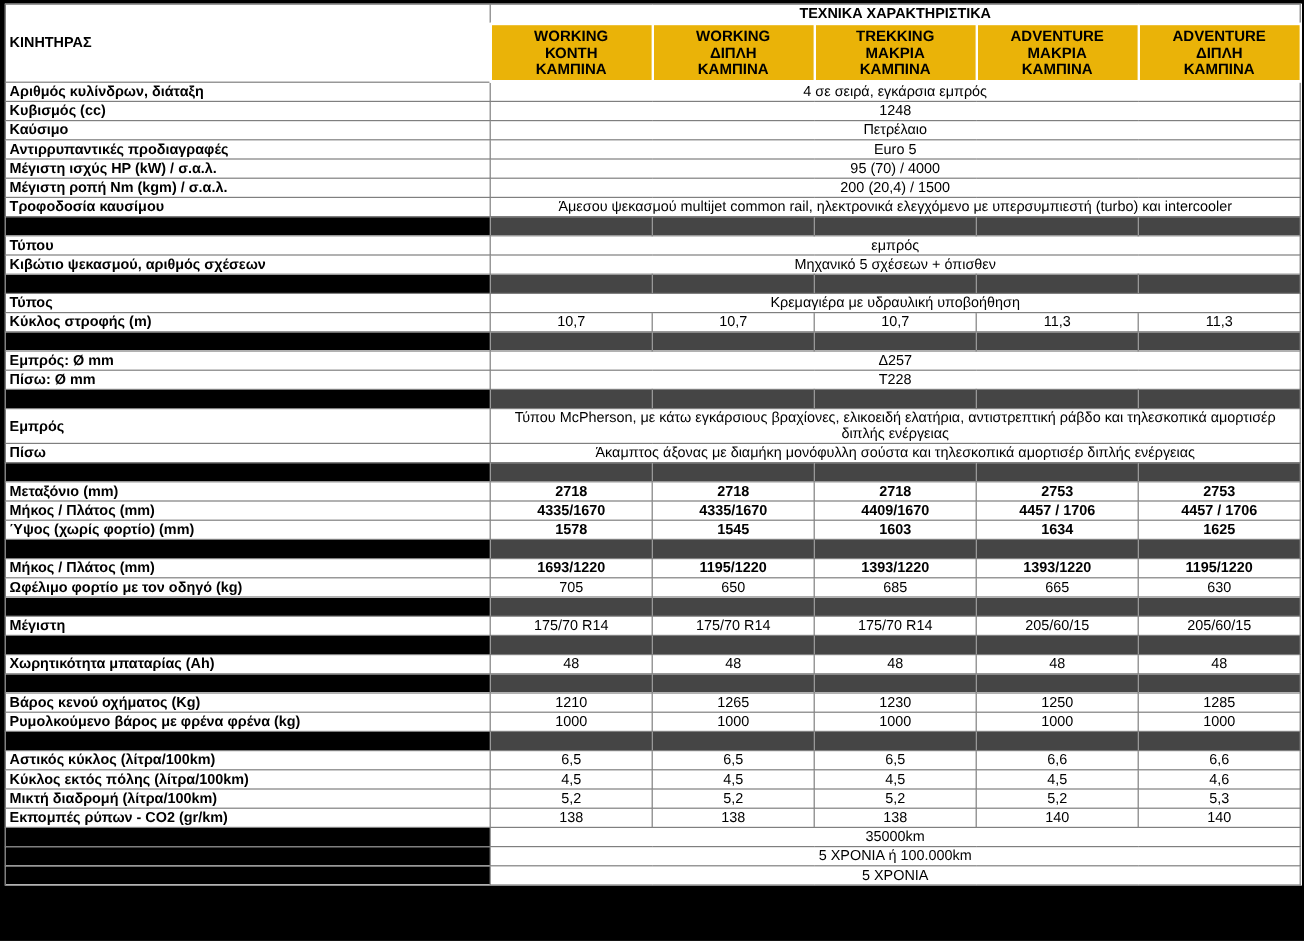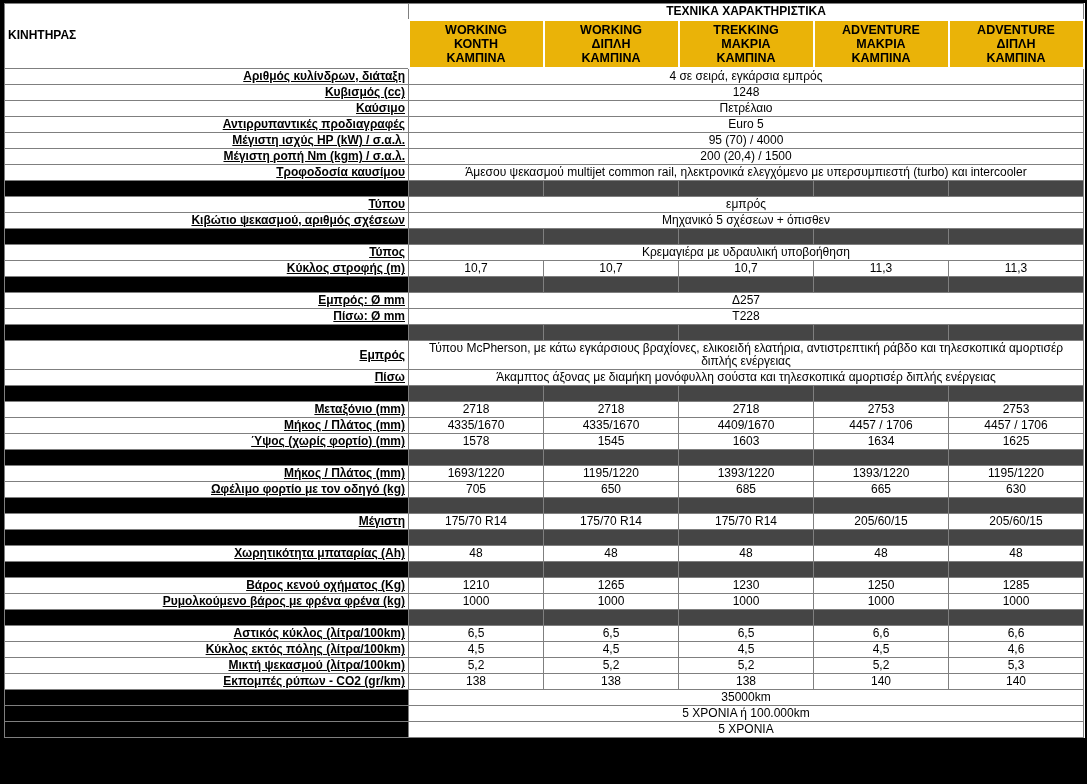--- a/index.html
+++ b/index.html
@@ -21,25 +21,25 @@
     border:1px solid #7f7f7f;
     font-size:12px;
     line-height:13px;
     padding:1px 3px;
     height:13px;
     overflow:hidden;
     white-space:nowrap;
     color:#000;
     vertical-align:middle;
   }
-  td.lbl { font-weight:bold; text-align:right; padding-left:5px; white-space:nowrap;text-decoration:underline; }
+  td.lbl { font-weight:bold; text-align:left; padding-left:5px; white-space:nowrap; }
   td.dark { background:#000; color:#fff; border-color:#000; }
   td.val { text-align:center; }
   td.val-left { text-align:center; padding-left:45px; }
-  td.red { color:#e90000; font-weight:normal;margin-top:44px; }
+  td.red { color:#e90000; font-weight:bold;margin-top:44px; }
   td.section-cell { background:#454545; border:2px solid #fff; }
   tr.tall td { white-space:normal; height:auto; }
   tr.header-row td.head {
     background:#eab308;
     font-weight:bold;
     text-align:center;
     vertical-align:middle;
     white-space:normal;
     font-size:12.5px;
     line-height:14px;
@@ -312,21 +312,21 @@
         </tr>
         <tr>
           <td class="lbl">Κύκλος εκτός πόλης (λίτρα/100km)</td>
           <td class="val">4,5</td>
           <td class="val">4,5</td>
           <td class="val">4,5</td>
           <td class="val">4,5</td>
           <td class="val">4,6</td>
         </tr>
         <tr>
-          <td class="lbl">Μικτή ψεκασμού (λίτρα/100km)</td>
+          <td class="lbl">Μικτή διαδρομή (λίτρα/100km)</td>
           <td class="val">5,2</td>
           <td class="val">5,2</td>
           <td class="val">5,2</td>
           <td class="val">5,2</td>
           <td class="val">5,3</td>
         </tr>
         <tr>
           <td class="lbl">Εκπομπές ρύπων - CO2 (gr/km)</td>
           <td class="val">138</td>
           <td class="val">138</td>

